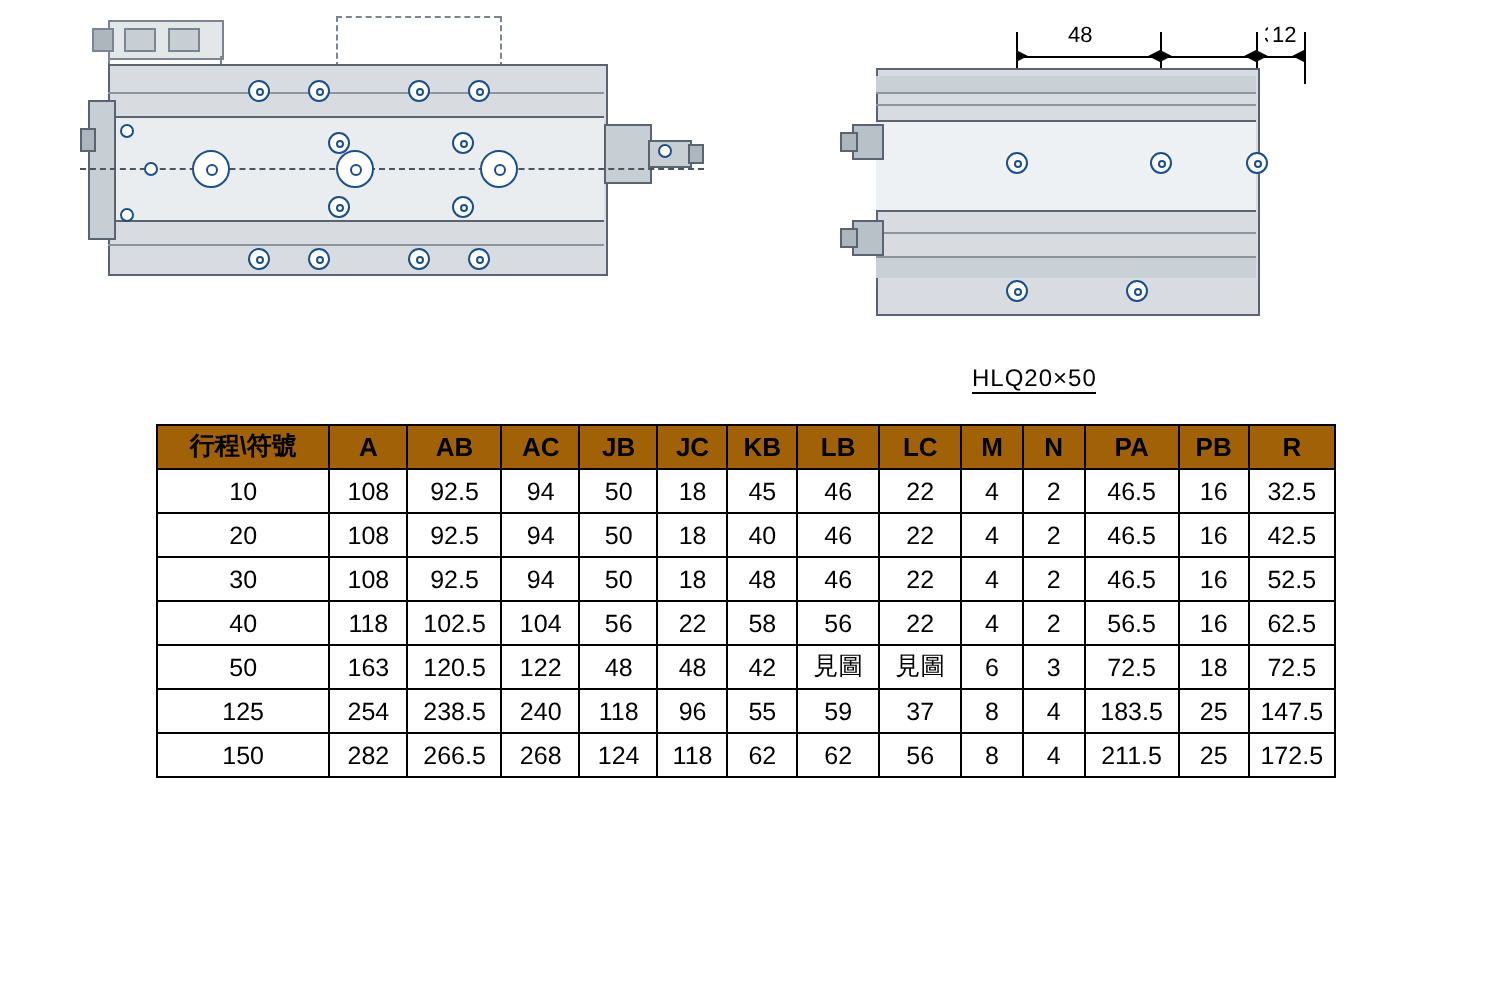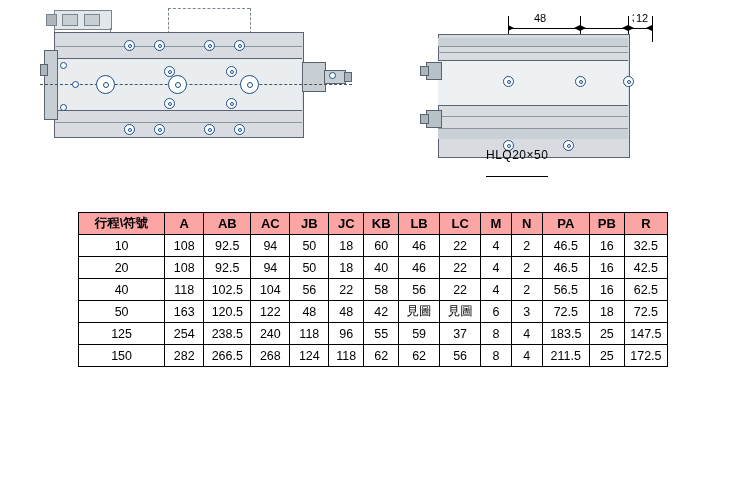--- a/index.html
+++ b/index.html
@@ -312,25 +312,25 @@
     height: 0;
     border-top: 3px solid transparent;
     border-bottom: 3px solid transparent;
   }
   .arrow-l { border-right: 6px solid #000; }
   .arrow-r { border-left: 6px solid #000; }
 
   .caption-right {
     position: absolute;
     left: 66px;
-    top: 142px;
+    top: 176px;
     font-size: 12px;
     letter-spacing: 0.5px;
     border-bottom: 1px solid #000;
-    padding-bottom: 14px;
+    padding-bottom: 0;
     white-space: nowrap;
   }
 
   
   #spec-table-wrap {
     position: absolute;
     left: 78px;
     top: 212px;
     width: 590px;
   }
@@ -342,21 +342,21 @@
   }
   table.spec th, table.spec td {
     border: 1px solid #000;
     text-align: center;
     height: 21px;
     padding: 0 1px;
     white-space: nowrap;
     overflow: hidden;
   }
   table.spec thead th {
-    background: #fca5a5;
+    background: #a16207;
     font-weight: bold;
     font-size: 13px;
   }
   table.spec thead th.first-col {
     text-align: center;
     font-size: 12.5px;
   }
   table.spec td.first-col { background: #ffffff; }
   col.c-first { width: 84px; }
   col.c-a { width: 38px; }
@@ -512,21 +512,21 @@
       </tr>
     </thead>
     <tbody>
       <tr>
         <td class="first-col">10</td>
         <td>108</td>
         <td>92.5</td>
         <td>94</td>
         <td>50</td>
         <td>18</td>
-        <td>60</td>
+        <td>45</td>
         <td>46</td>
         <td>22</td>
         <td>4</td>
         <td>2</td>
         <td>46.5</td>
         <td>16</td>
         <td>32.5</td>
       </tr>
       <tr>
         <td class="first-col">20</td>
@@ -538,20 +538,36 @@
         <td>40</td>
         <td>46</td>
         <td>22</td>
         <td>4</td>
         <td>2</td>
         <td>46.5</td>
         <td>16</td>
         <td>42.5</td>
       </tr>
       <tr>
+        <td class="first-col">30</td>
+        <td>108</td>
+        <td>92.5</td>
+        <td>94</td>
+        <td>50</td>
+        <td>18</td>
+        <td>48</td>
+        <td>46</td>
+        <td>22</td>
+        <td>4</td>
+        <td>2</td>
+        <td>46.5</td>
+        <td>16</td>
+        <td>52.5</td>
+      </tr>
+      <tr>
         <td class="first-col">40</td>
         <td>118</td>
         <td>102.5</td>
         <td>104</td>
         <td>56</td>
         <td>22</td>
         <td>58</td>
         <td>56</td>
         <td>22</td>
         <td>4</td>

